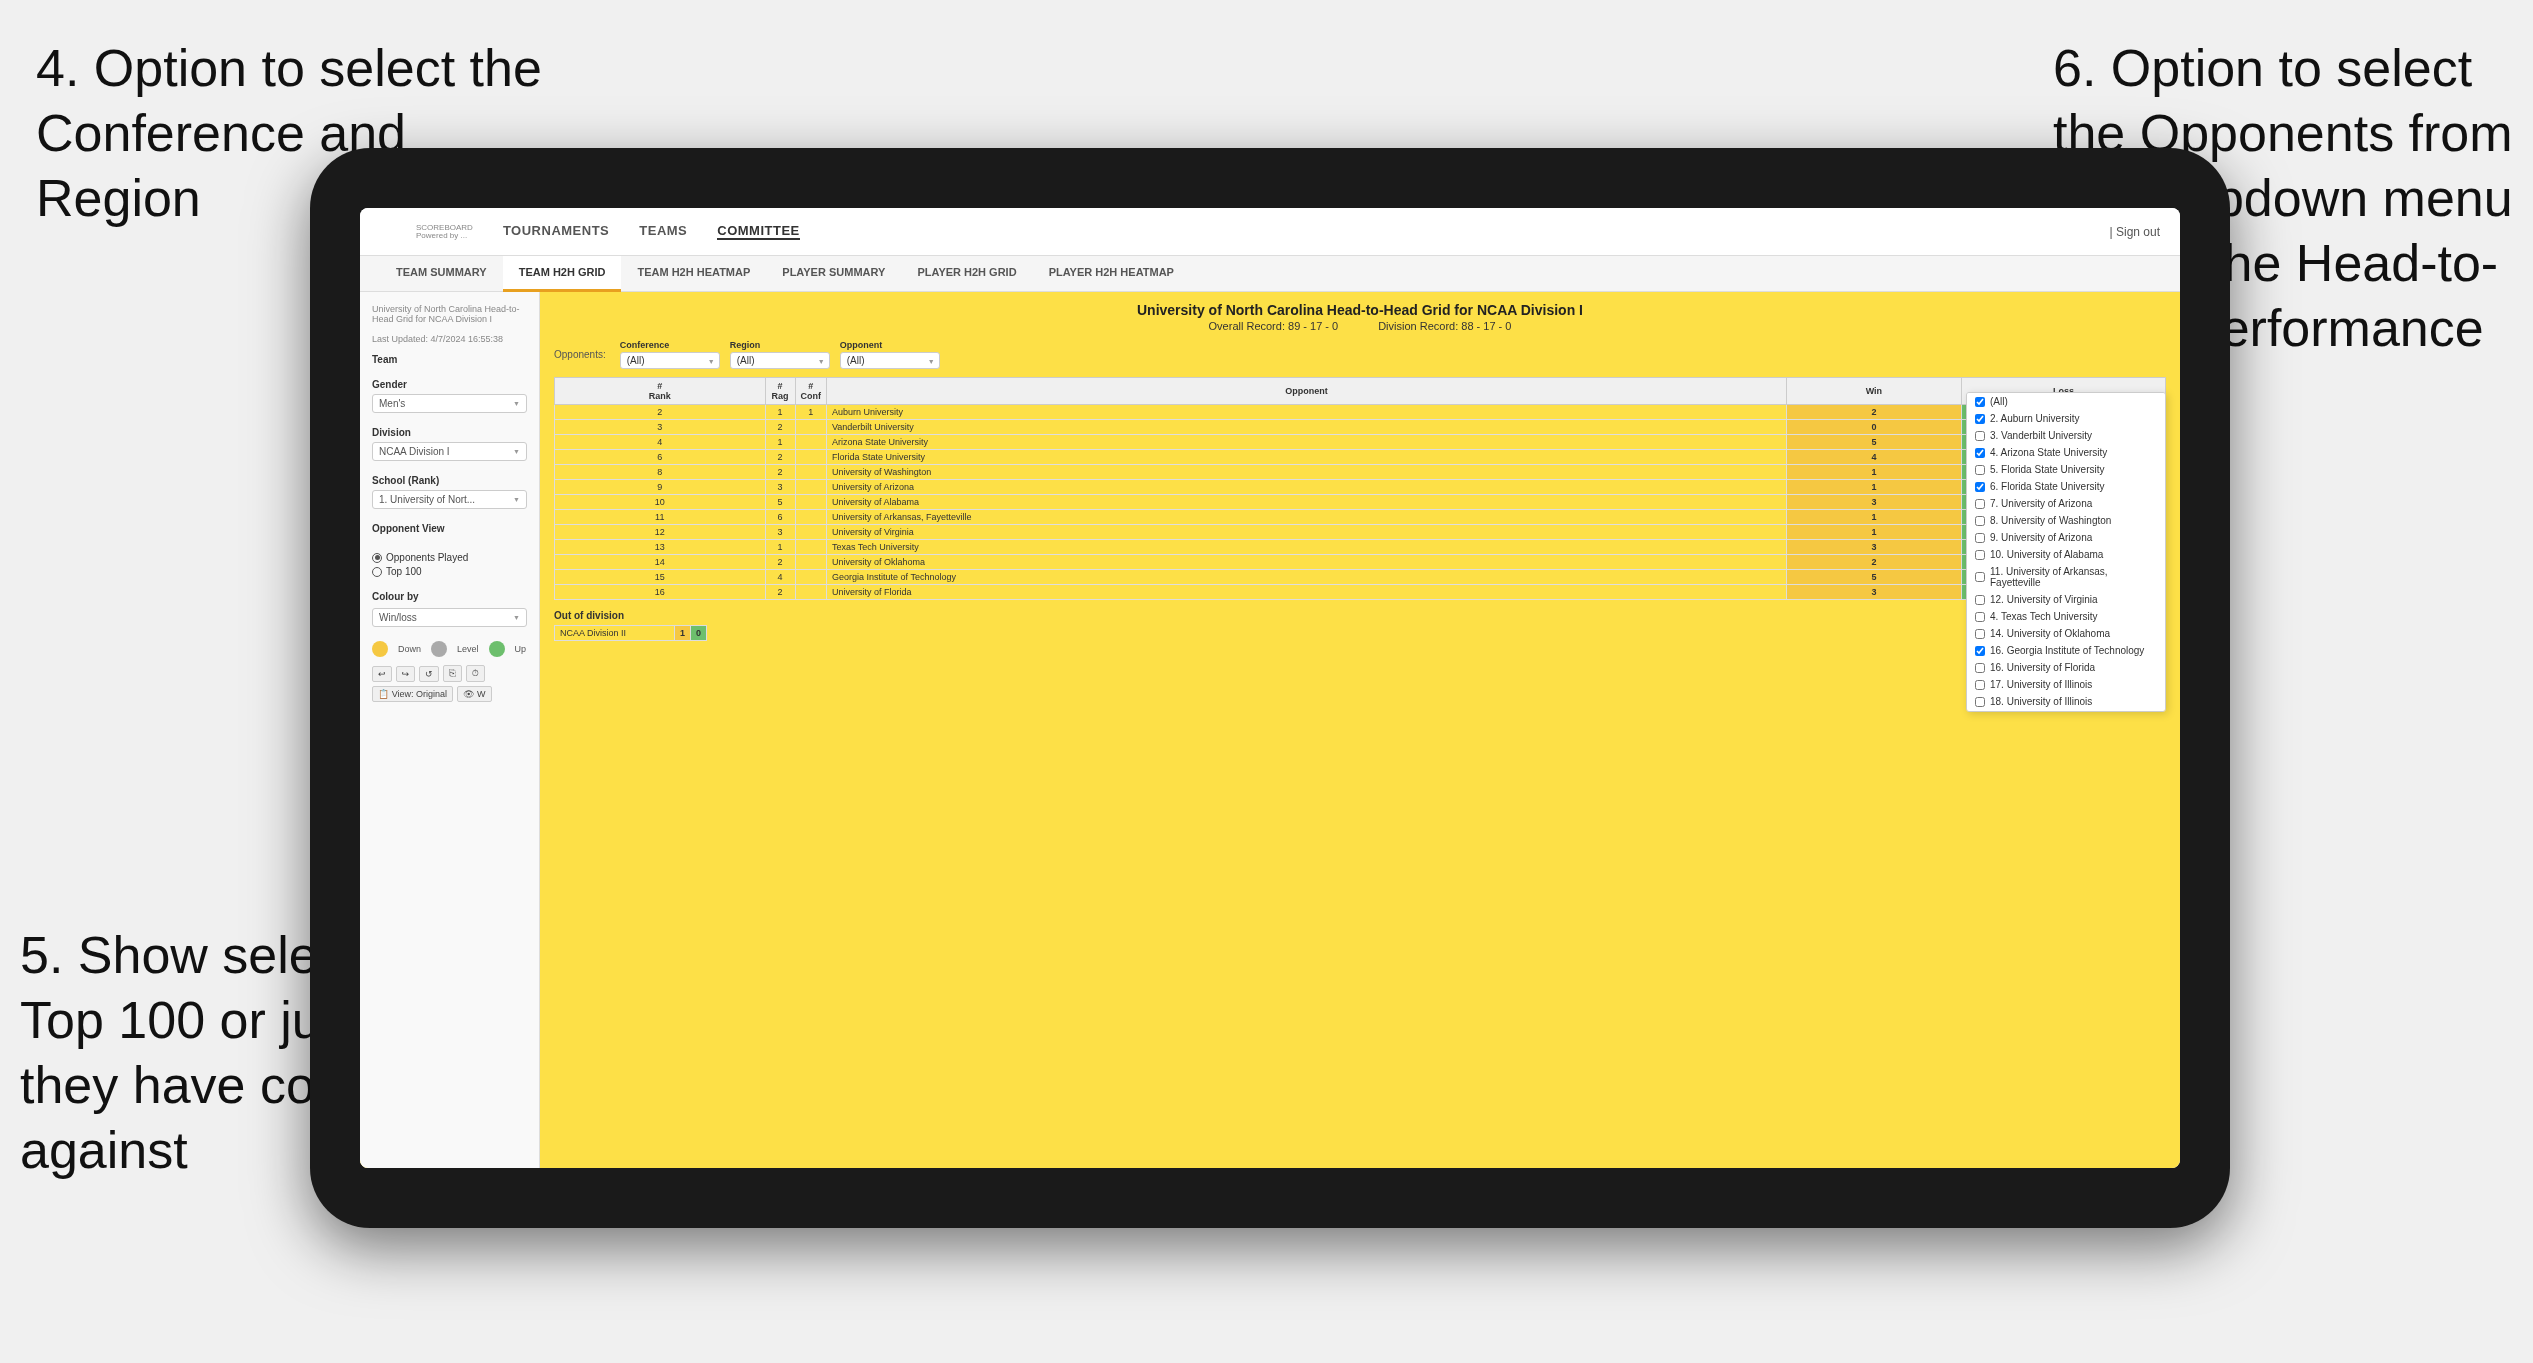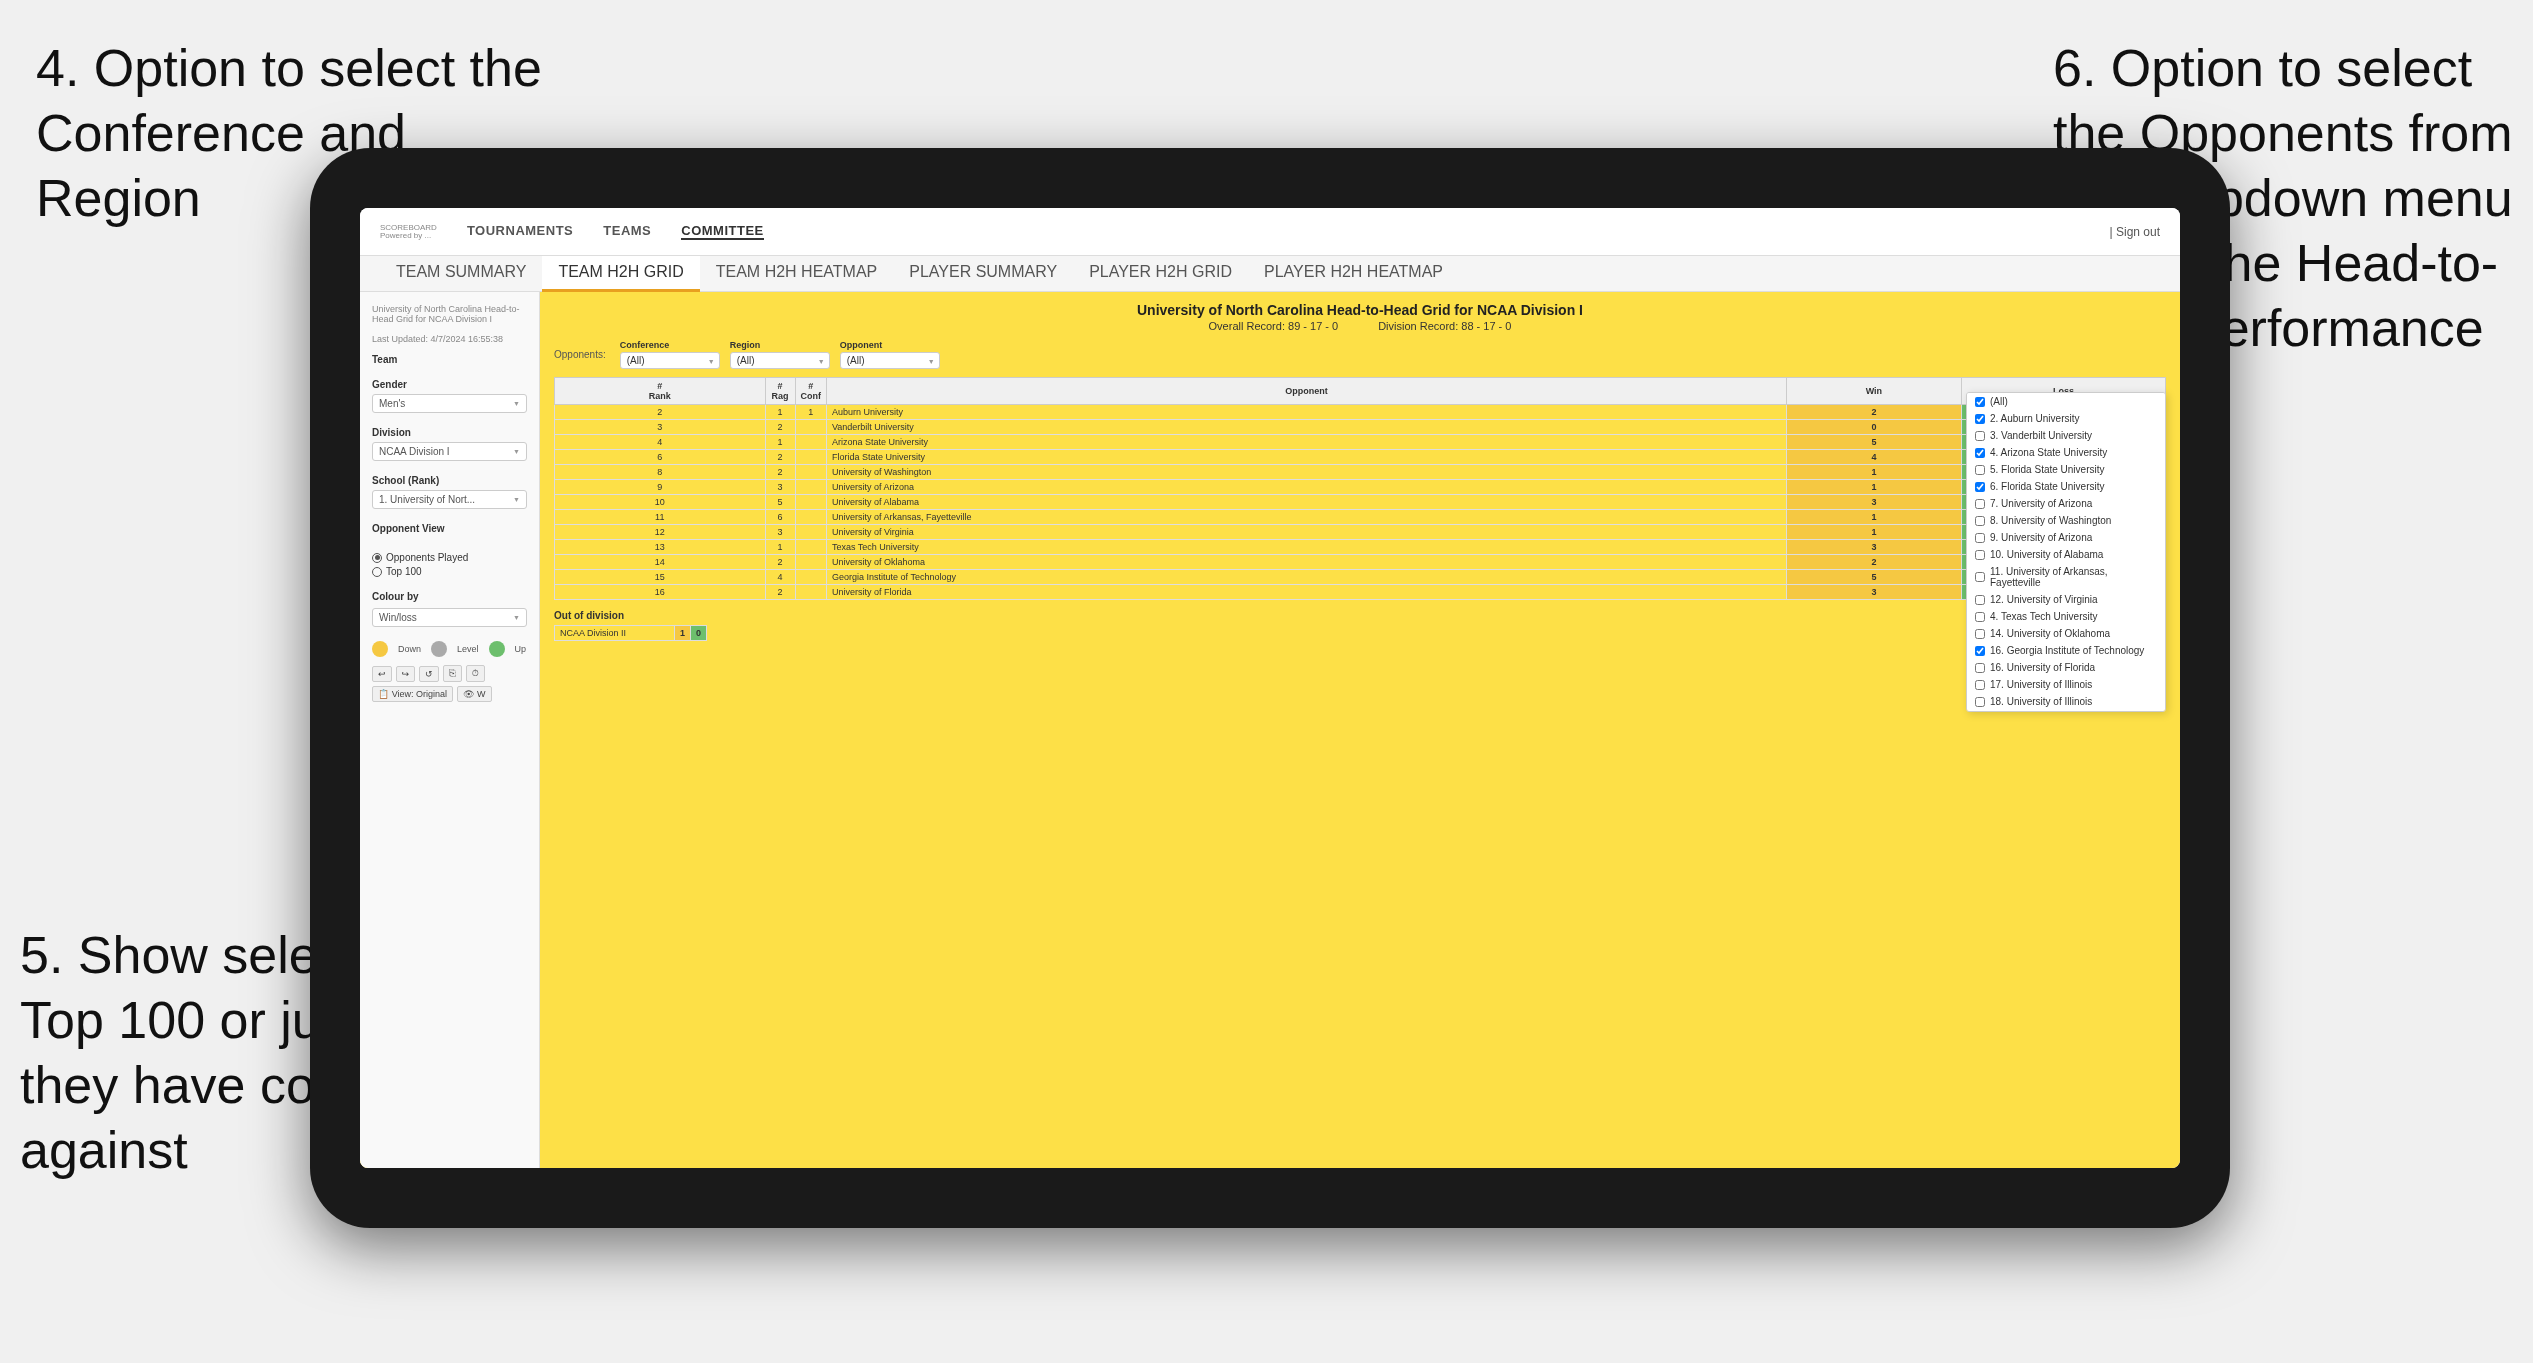--- a/index.html
+++ b/index.html
@@ -67,20 +67,21 @@
       flex-shrink: 0;
     }
 
     .nav-logo {
       font-size: 18px;
       font-weight: 900;
       color: #e8a020;
       letter-spacing: 1px;
       margin-right: 30px;
       line-height: 1;
+      margin-left: 36px;
     }
     .nav-logo span {
       display: block;
       font-size: 8px;
       color: #888;
       font-weight: 400;
       letter-spacing: 0;
     }
 
     .nav-links {
@@ -110,28 +111,28 @@
       border-bottom: 1px solid #ddd;
       display: flex;
       align-items: center;
       padding: 0 20px;
       height: 36px;
       flex-shrink: 0;
       gap: 0;
     }
 
     .sub-nav-link {
-      font-size: 16px;
+      font-size: 11px;
       color: #555;
       padding: 0 16px;
       height: 36px;
       display: flex;
       align-items: center;
       cursor: pointer;
-      font-weight: 400;
+      font-weight: 700;
       border-bottom: 3px solid transparent;
     }
     .sub-nav-link.active {
       color: #333;
       border-bottom: 3px solid #e8a020;
       background: #fff;
     }
 
     
     .main-content {

